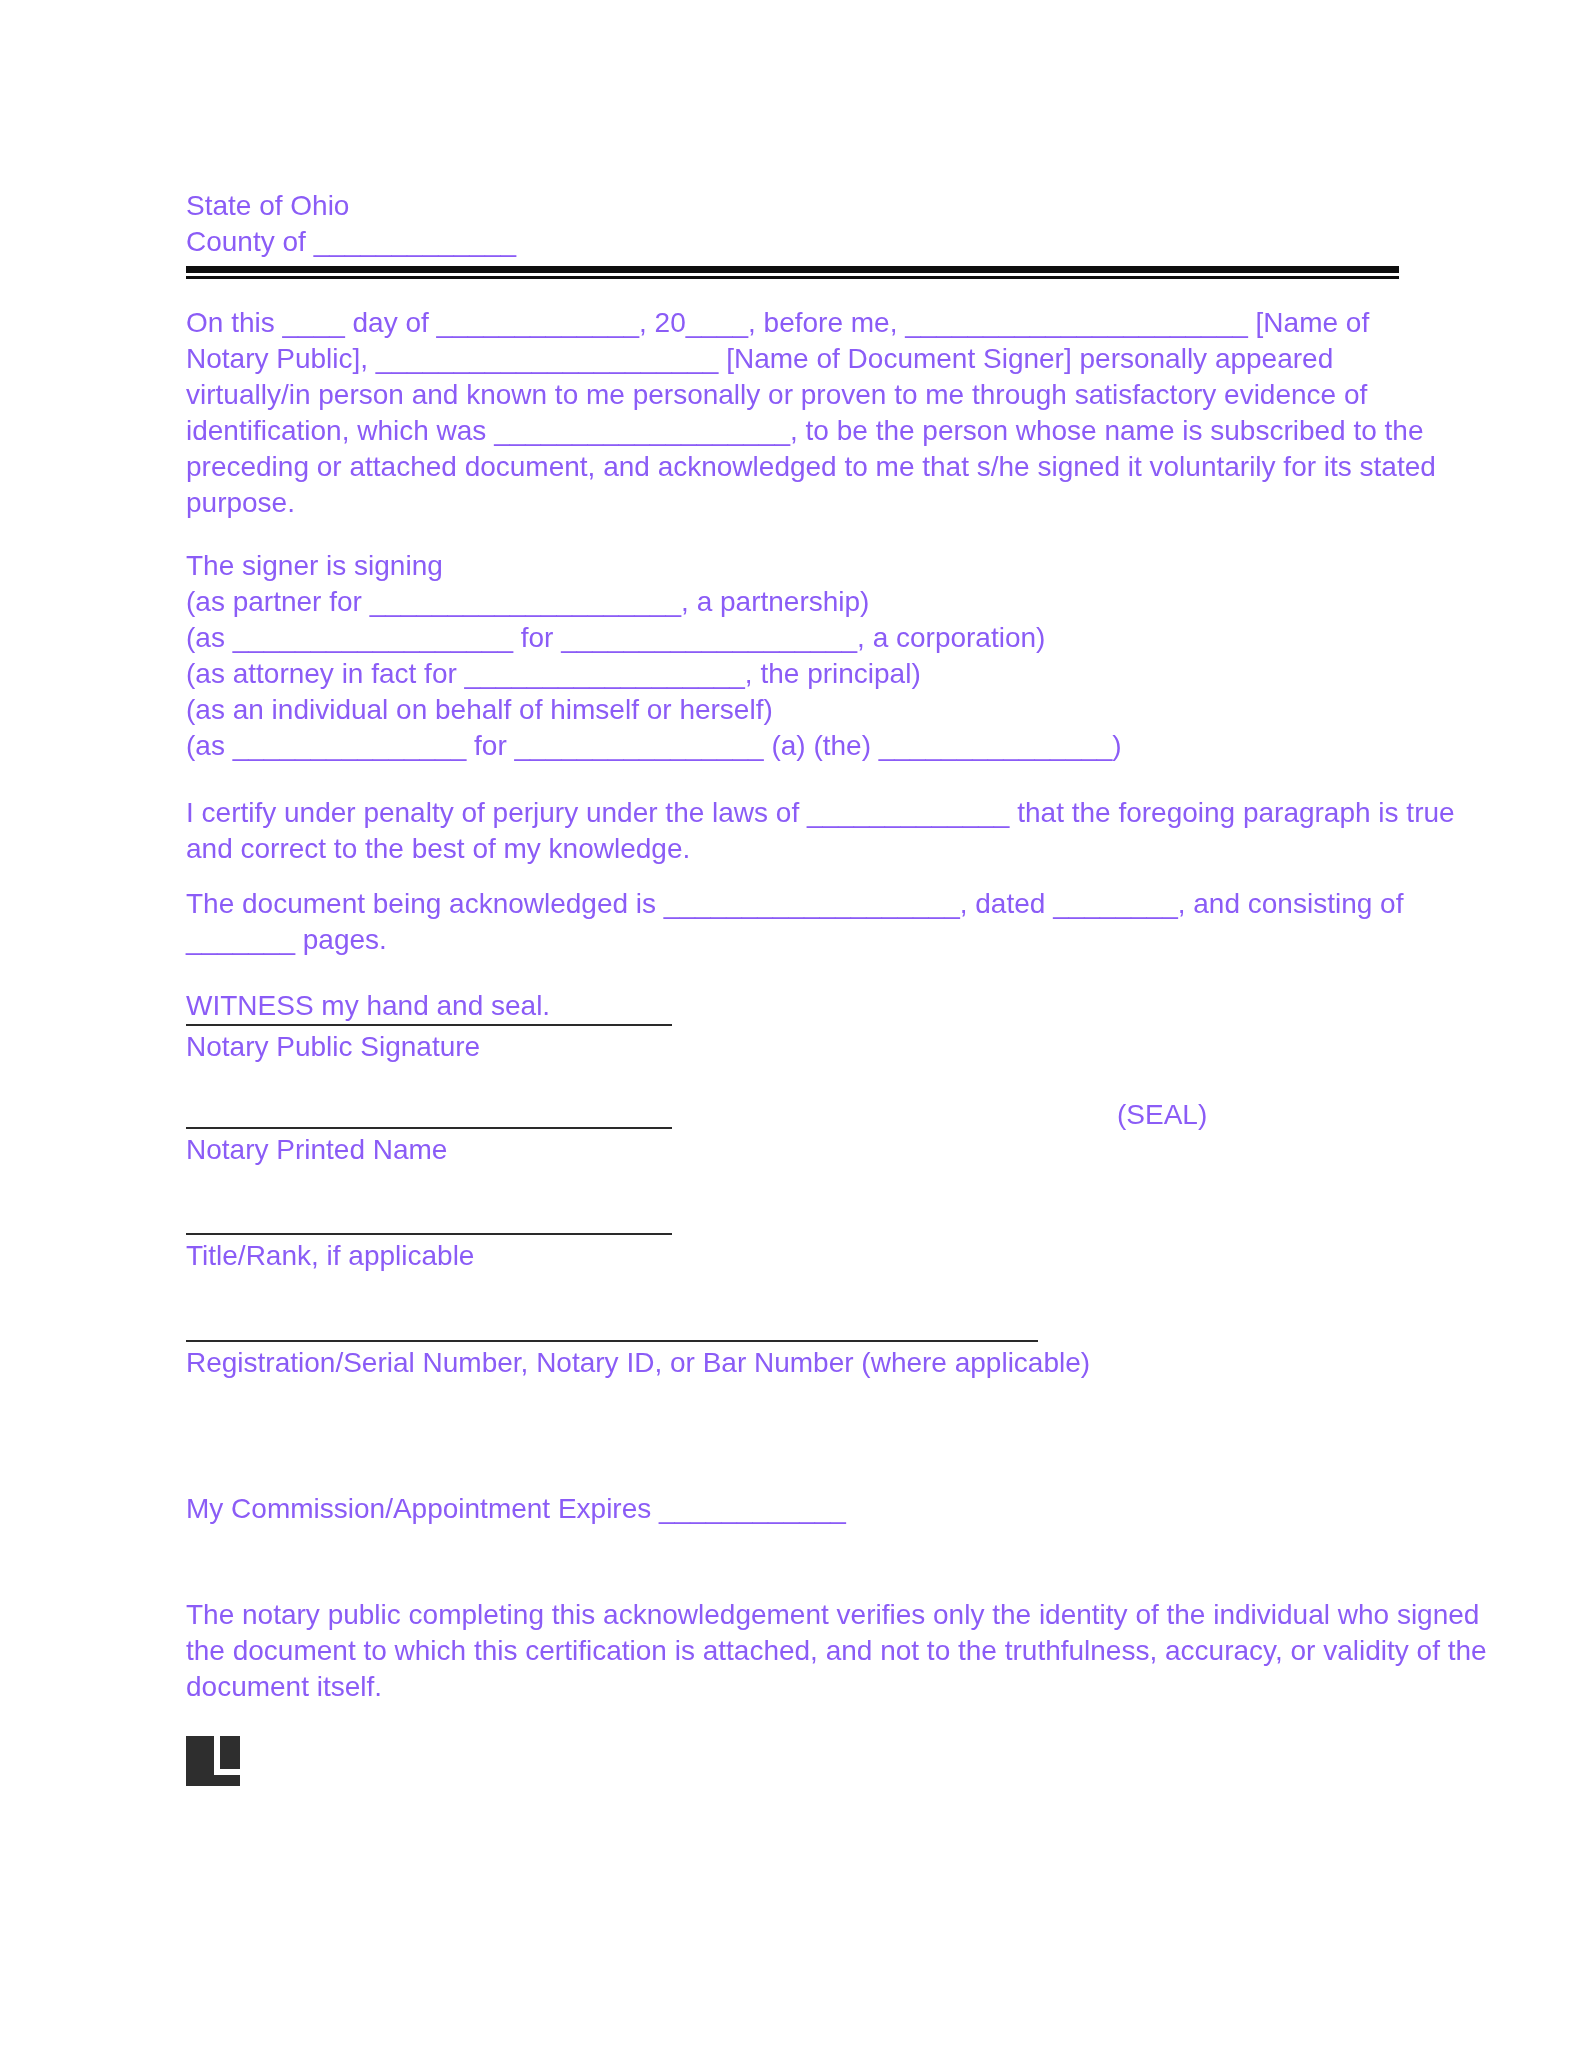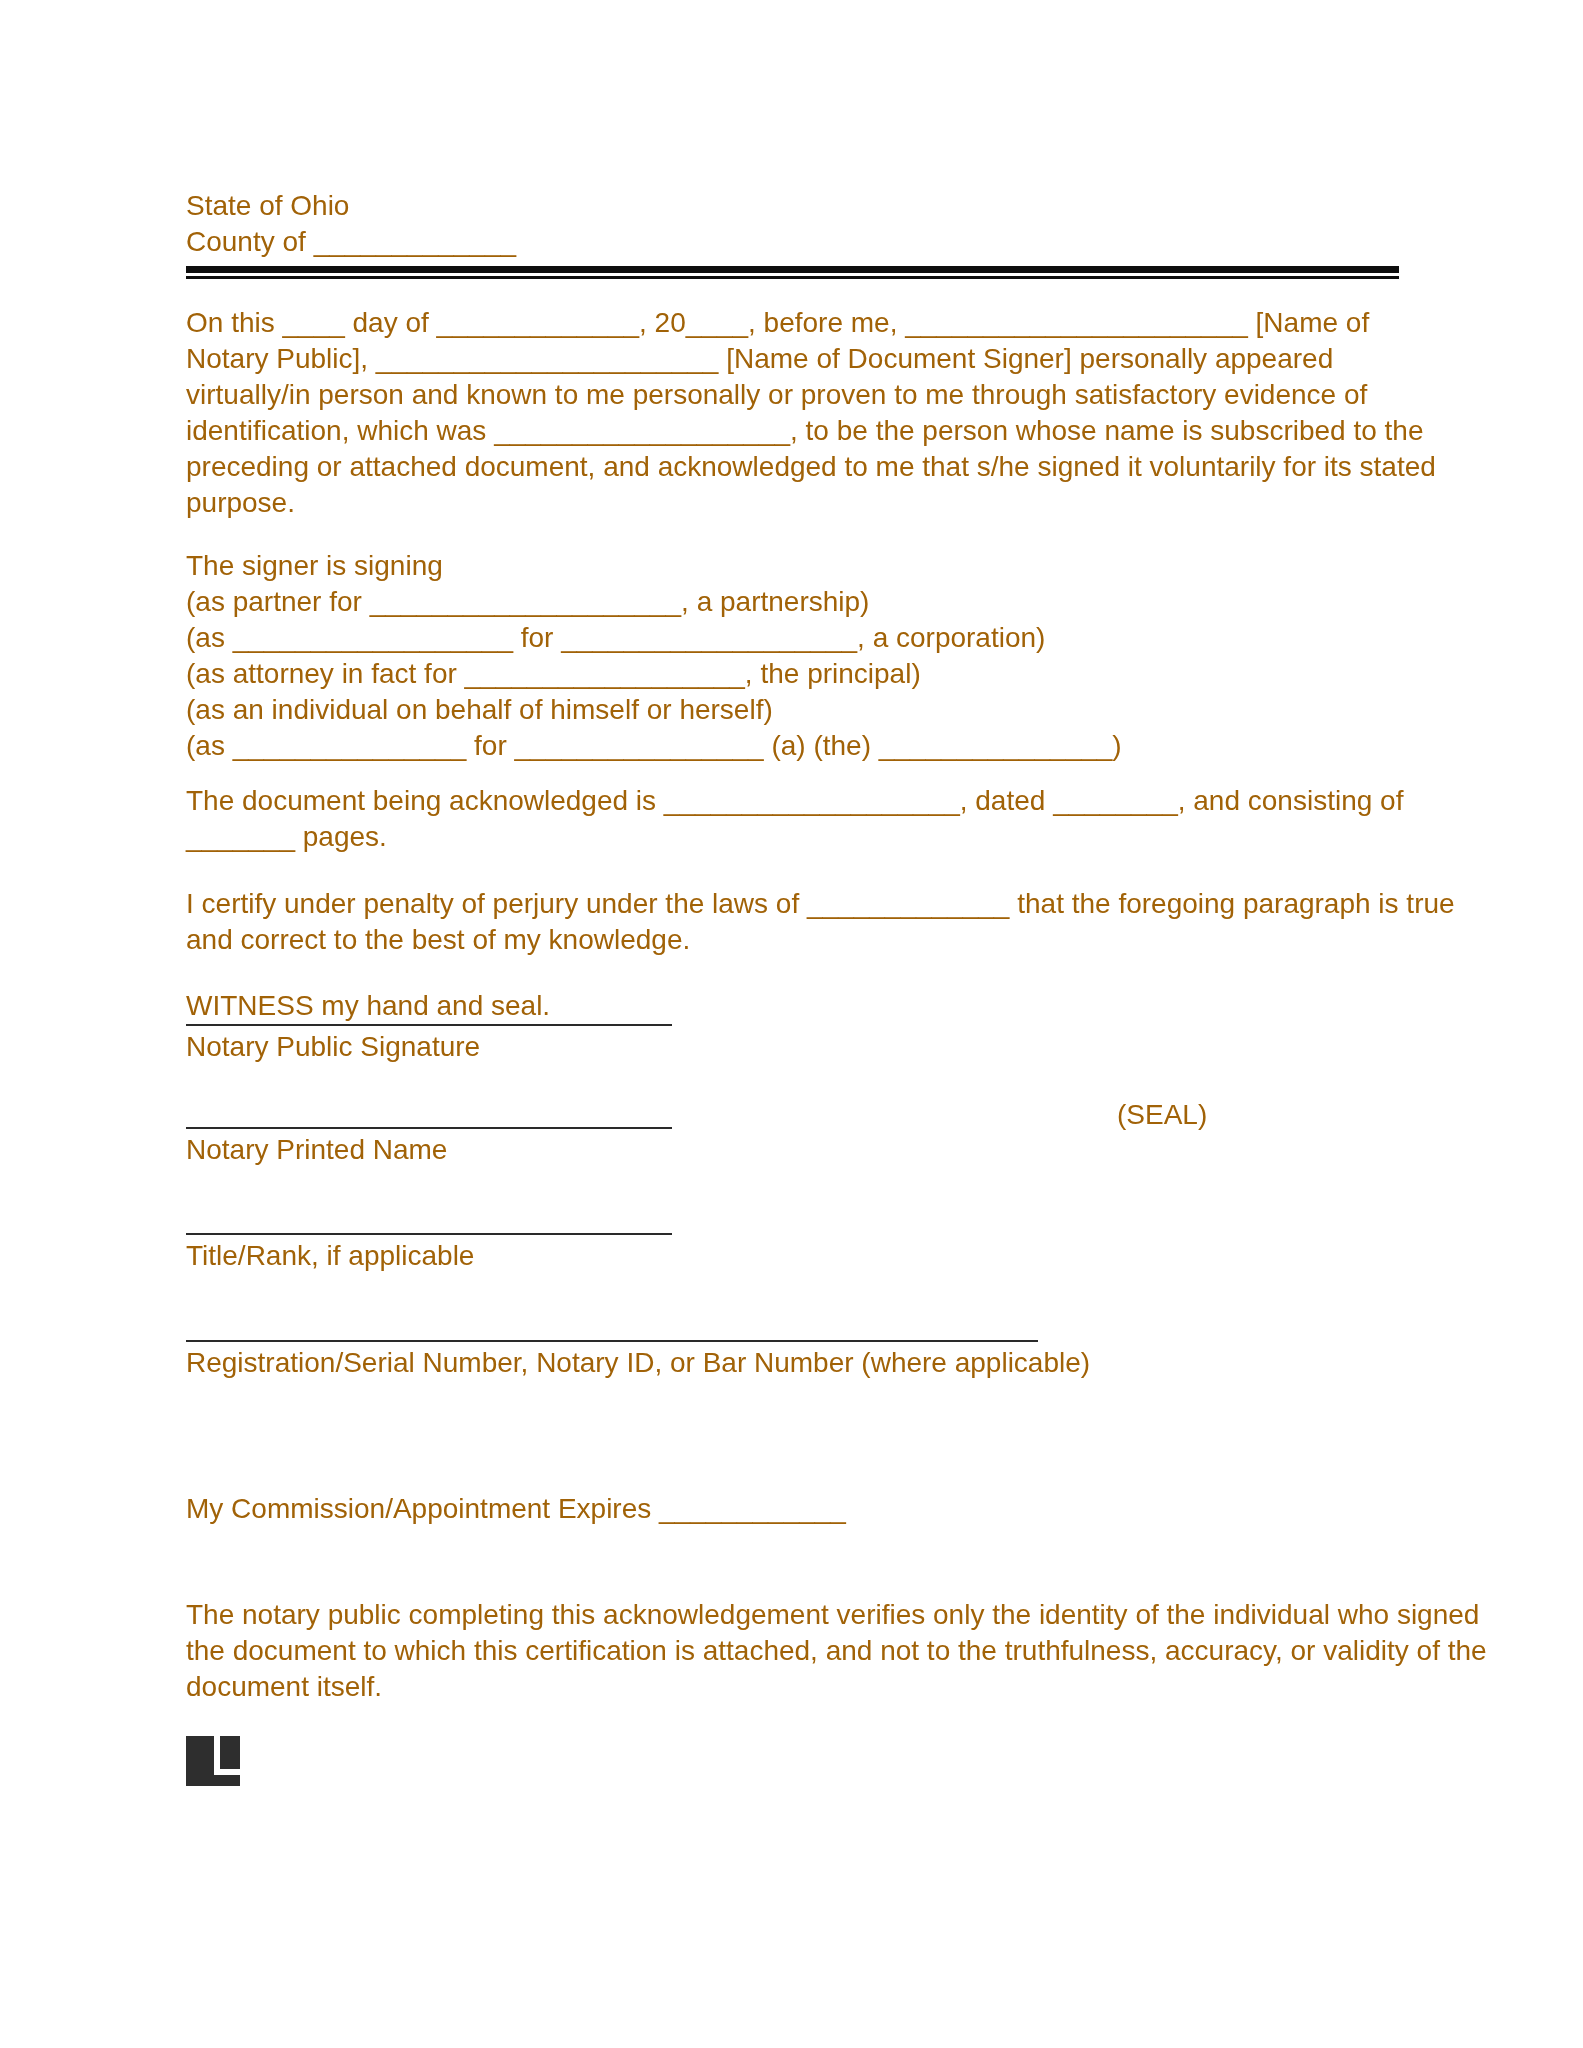--- a/index.html
+++ b/index.html
@@ -8,21 +8,21 @@
     background: #ffffff;
     overflow: hidden;
   }
   .page {
     position: relative;
     width: 1583px; height: 2048px;
     padding: 188px 160px 15px 186px;
     font-family: "Liberation Sans", sans-serif;
     font-size: 28px;
     line-height: 36px;
-    color: #a16207;
+    color: #8b5cf6;
   }
   .para { white-space: pre; }
   .doc-title {
     width: 1213px;
     margin-top: 32px;
     text-align: center;
     font-size: 40px;
     line-height: 46px;
     font-weight: bold;
     letter-spacing: 0.5px;
@@ -102,25 +102,25 @@
 preceding or attached document, and acknowledged to me that s/he signed it voluntarily for its stated
 purpose.</div>
 
   <div class="para signer">The signer is signing
 (as partner for ____________________, a partnership)
 (as __________________ for ___________________, a corporation)
 (as attorney in fact for __________________, the principal)
 (as an individual on behalf of himself or herself)
 (as _______________ for ________________ (a) (the) _______________)</div>
 
+  <div class="para certify">I certify under penalty of perjury under the laws of _____________ that the foregoing paragraph is true
+and correct to the best of my knowledge.</div>
+
   <div class="para docpara">The document being acknowledged is ___________________, dated ________, and consisting of
 _______ pages.</div>
-
-  <div class="para certify">I certify under penalty of perjury under the laws of _____________ that the foregoing paragraph is true
-and correct to the best of my knowledge.</div>
 
   <div class="para witness">WITNESS my hand and seal.</div>
 
   <div class="sig-block sb1">
     <div class="sig-line"></div>
     <div>Notary Public Signature</div>
   </div>
 
   <div class="sig-block sb2">
     <div class="sig-line"></div>

